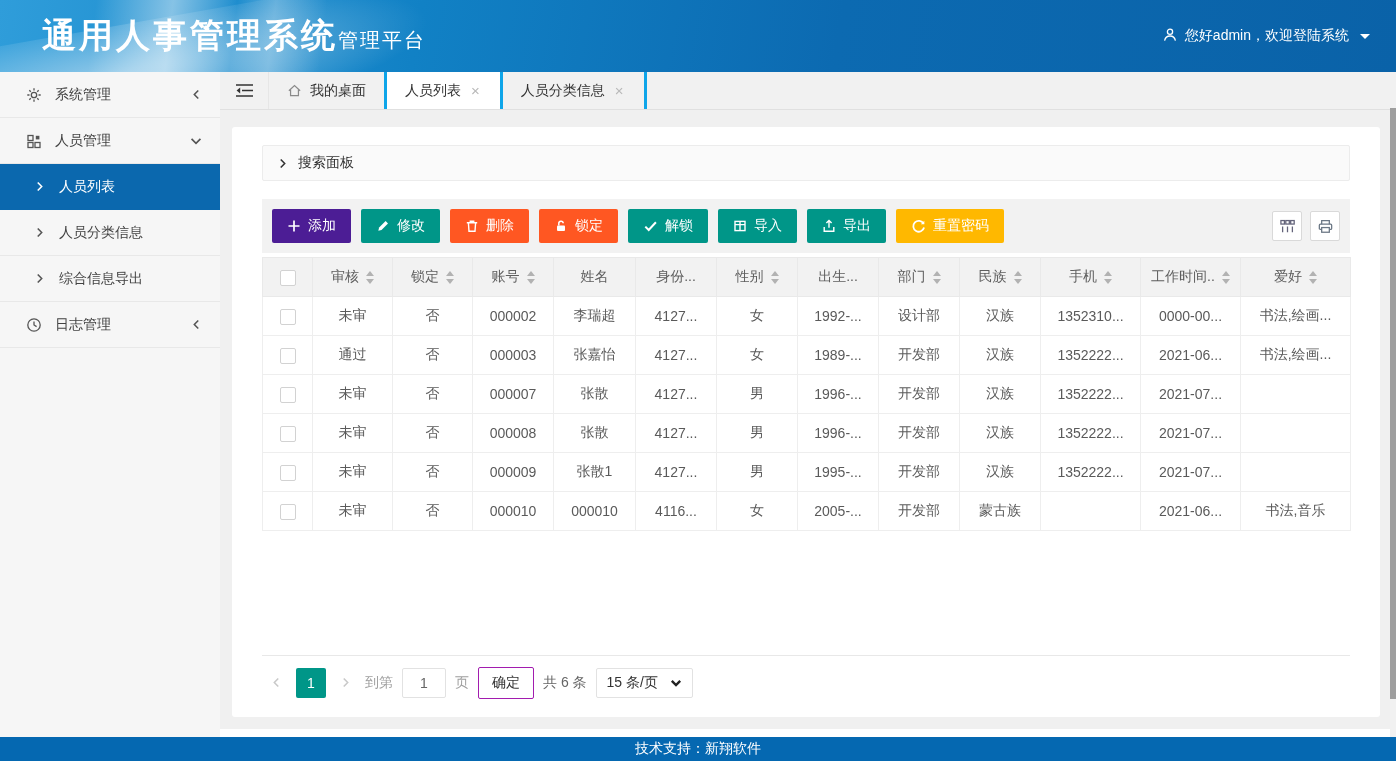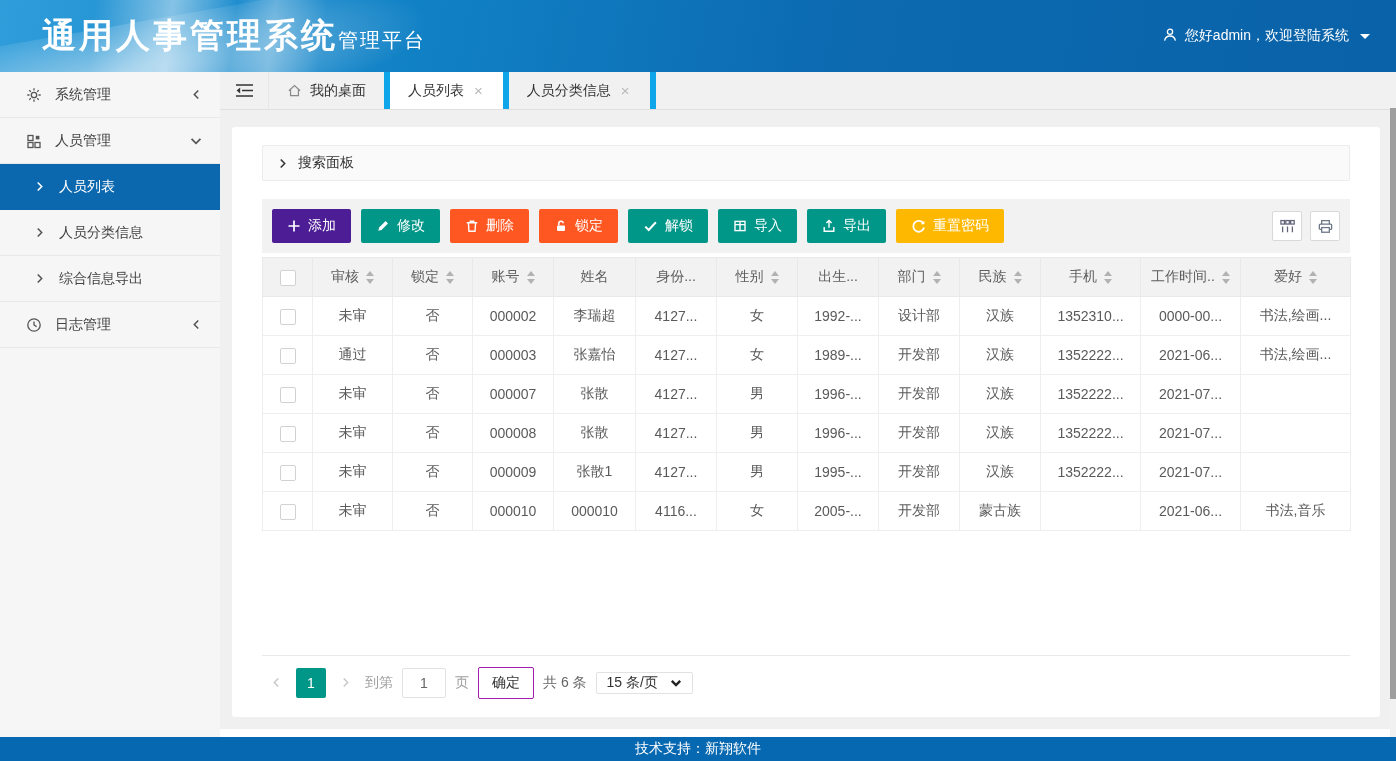--- a/index.html
+++ b/index.html
@@ -41,21 +41,21 @@
   .menu-item.active .sub-arrow { color:#fff; }
 
   
   .main { flex:1 1 auto; display:flex; flex-direction:column; background:#fff;
     min-width:0; position:relative; }
   .tabbar { height:38px; flex:0 0 38px; background:#f1f1f1; display:flex;
     align-items:stretch; border-bottom:1px solid #e0e0e0; }
   .collapse-btn { width:48px; display:flex; align-items:center; justify-content:center;
     cursor:pointer; }
   .tab { display:flex; align-items:center; gap:8px; padding:0 18px; font-size:14px;
-    color:#333; cursor:pointer; border-right:6px solid #0ea5e9; }
+    color:#333; cursor:pointer; border-right:3px solid #0ea5e9; }
   .tab.first { border-left:1px solid #e6e6e6; }
   .tab.active { background:#fff; }
   .tab .home { display:flex; }
   .tab .close { color:#b8b8b8; font-size:15px; line-height:1; padding:2px; }
 
   .content { height:619px; flex:0 0 619px; background:#f0f0f0; padding:17px 16px 12px 12px; }
   .spacer { flex:1 1 auto; background:#fff; }
 
   
   .card { background:#fff; border-radius:3px; height:590px; padding:18px 30px 8px 30px;
@@ -93,21 +93,21 @@
   .pagination { border-top:1px solid #e8e8e8; height:54px; flex:0 0 54px; display:flex;
     align-items:center; gap:9px; font-size:14px; color:#666; padding:0 4px; }
   .pg-arrow { color:#c9c9c9; display:flex; padding:0 5px; cursor:pointer; }
   .pg-cur { width:30px; height:30px; background:#009688; color:#fff; border-radius:2px;
     display:flex; align-items:center; justify-content:center; cursor:pointer; }
   .pg-muted { color:#9f9f9f; }
   .pg-input { width:44px; height:30px; border:1px solid #e2e2e2; border-radius:2px;
     text-align:center; font-size:14px; color:#666; font-family:inherit; }
   .pg-btn { height:32px; padding:0 13px; background:#fff; border:1px solid #a21caf;
     border-radius:2px; font-size:14px; color:#333; cursor:pointer; font-family:inherit; }
-  .pg-select { height:22px; border:1px solid #e2e2e2; border-radius:2px; background:#fff;
+  .pg-select { height:30px; border:1px solid #e2e2e2; border-radius:2px; background:#fff;
     display:flex; align-items:center; gap:12px; padding:0 10px; cursor:pointer; color:#333; }
   .pg-select .sel-caret { display:flex; color:#222; }
 
   
   .scrollbar { position:absolute; top:36px; right:0; bottom:0; width:6px;
     background:#f1f1f1; }
   .scroll-thumb { position:absolute; top:0; left:0; width:6px; height:94%;
     background:#9e9e9e; cursor:pointer; }
 
   

